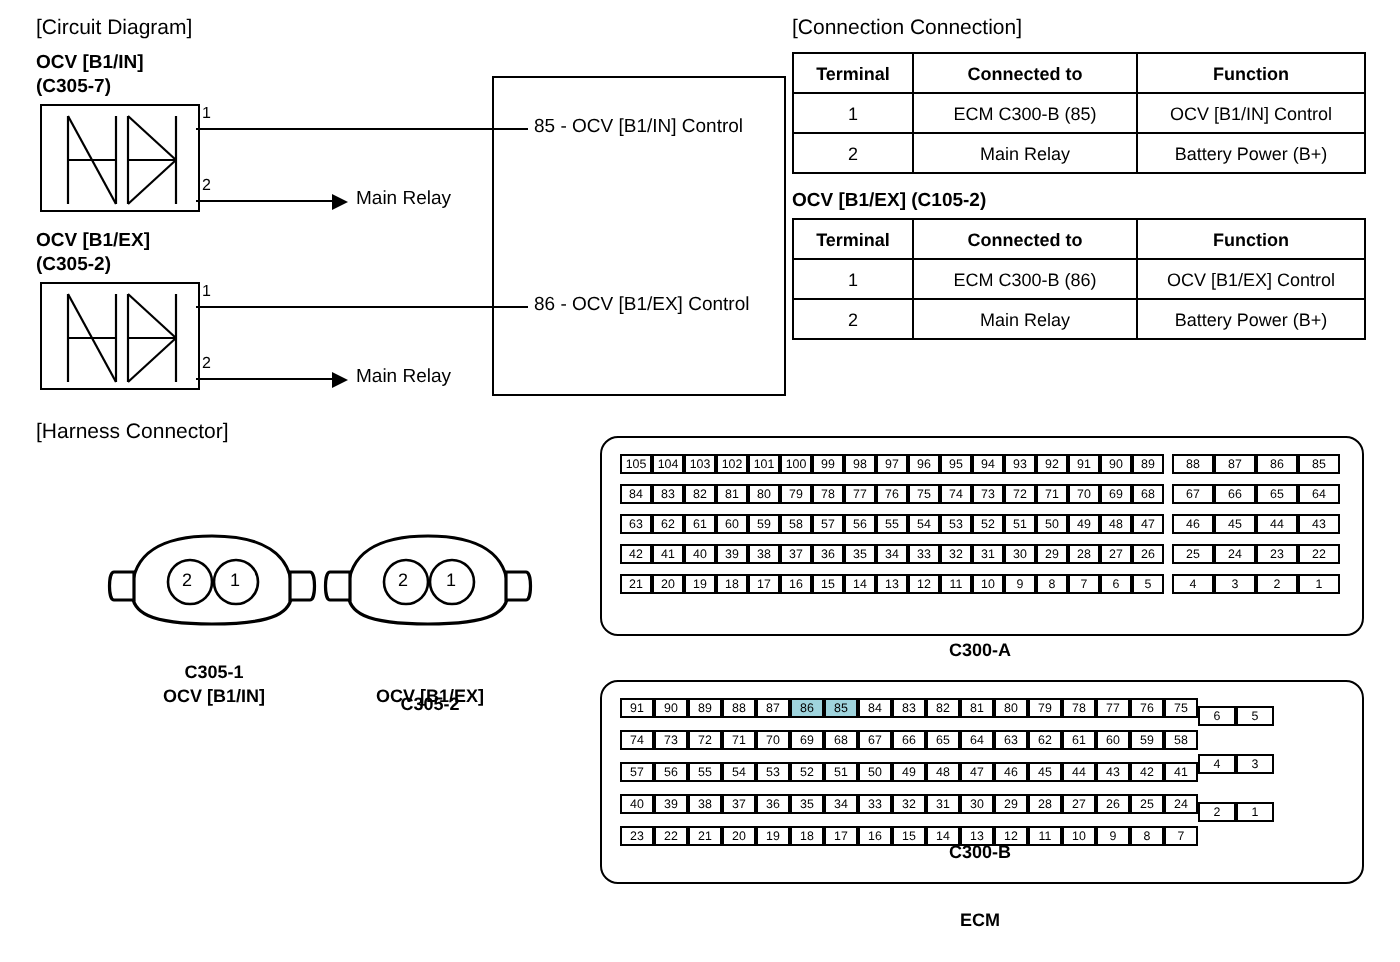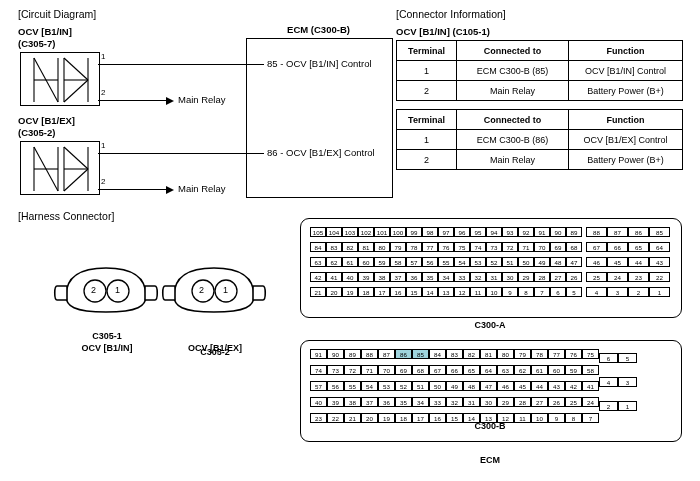--- a/index.html
+++ b/index.html
@@ -82,21 +82,20 @@
   .pingroup{position:absolute;}
   .pm-caption{position:absolute;text-align:center;font-size:9px;font-weight:bold;line-height:11px;}
 </style>
 </head>
 <body>
 
 <div class="abs sect-title" style="left:18px;top:8px;">[Circuit Diagram]</div>
 
 <div class="abs" id="circuit-diagram">
 
-  <div class="ecm-title">ECM (C300-B)</div>
   <div class="ecm-box"></div>
 
   <div class="abs lbl bold" style="left:0px;top:18px;">OCV [B1/IN]</div>
   <div class="abs lbl bold" style="left:0px;top:30px;">(C305-7)</div>
 
   <div class="comp-box" style="left:2px;top:44px;width:78px;height:52px;"></div>
   <svg class="sol-svg" width="84" height="104" style="left:0px;top:40px;">
     <g stroke="#000" stroke-width="1.1" fill="none">
 
       <line x1="16" y1="10" x2="16" y2="54"></line>
@@ -144,25 +143,24 @@
   <div class="pinnum" style="left:83px;top:133px;">1</div>
   <div class="wire hwire abs" style="left:228px;top:145px;width:18px;"></div>
   <div class="abs lbl" style="left:249px;top:139px;">86 - OCV [B1/EX] Control</div>
 
   <div class="wire hwire abs" style="left:80px;top:181px;width:68px;"></div>
   <div class="pinnum" style="left:83px;top:169px;">2</div>
   <div class="arrow-right" style="left:148px;top:177.5px;"></div>
   <div class="abs lbl" style="left:160px;top:175px;">Main Relay</div>
 </div>
 
-<div class="abs sect-title" style="left:396px;top:8px;">[Connector Information]</div>
+<div class="abs sect-title" style="left:396px;top:8px;">[Connection Connection]</div>
 
 <div class="abs" style="left:396px;top:26px;width:292px;">
 
-  <div class="conn-head">OCV [B1/IN] (C105-1)</div>
   <table class="conn">
     <colgroup>
         <col class="c1">
         <col class="c2">
         <col class="c3">
       </colgroup>
     <thead>
       <tr>
         <th>Terminal</th>
         <th>Connected to</th>
@@ -176,20 +174,21 @@
         <td>OCV [B1/IN] Control</td>
       </tr>
       <tr>
         <td>2</td>
         <td>Main Relay</td>
         <td>Battery Power (B+)</td>
       </tr>
     </tbody>
   </table>
 
+  <div class="conn-head">OCV [B1/EX] (C105-2)</div>
   <table class="conn">
     <colgroup>
         <col class="c1">
         <col class="c2">
         <col class="c3">
       </colgroup>
     <thead>
       <tr>
         <th>Terminal</th>
         <th>Connected to</th>

